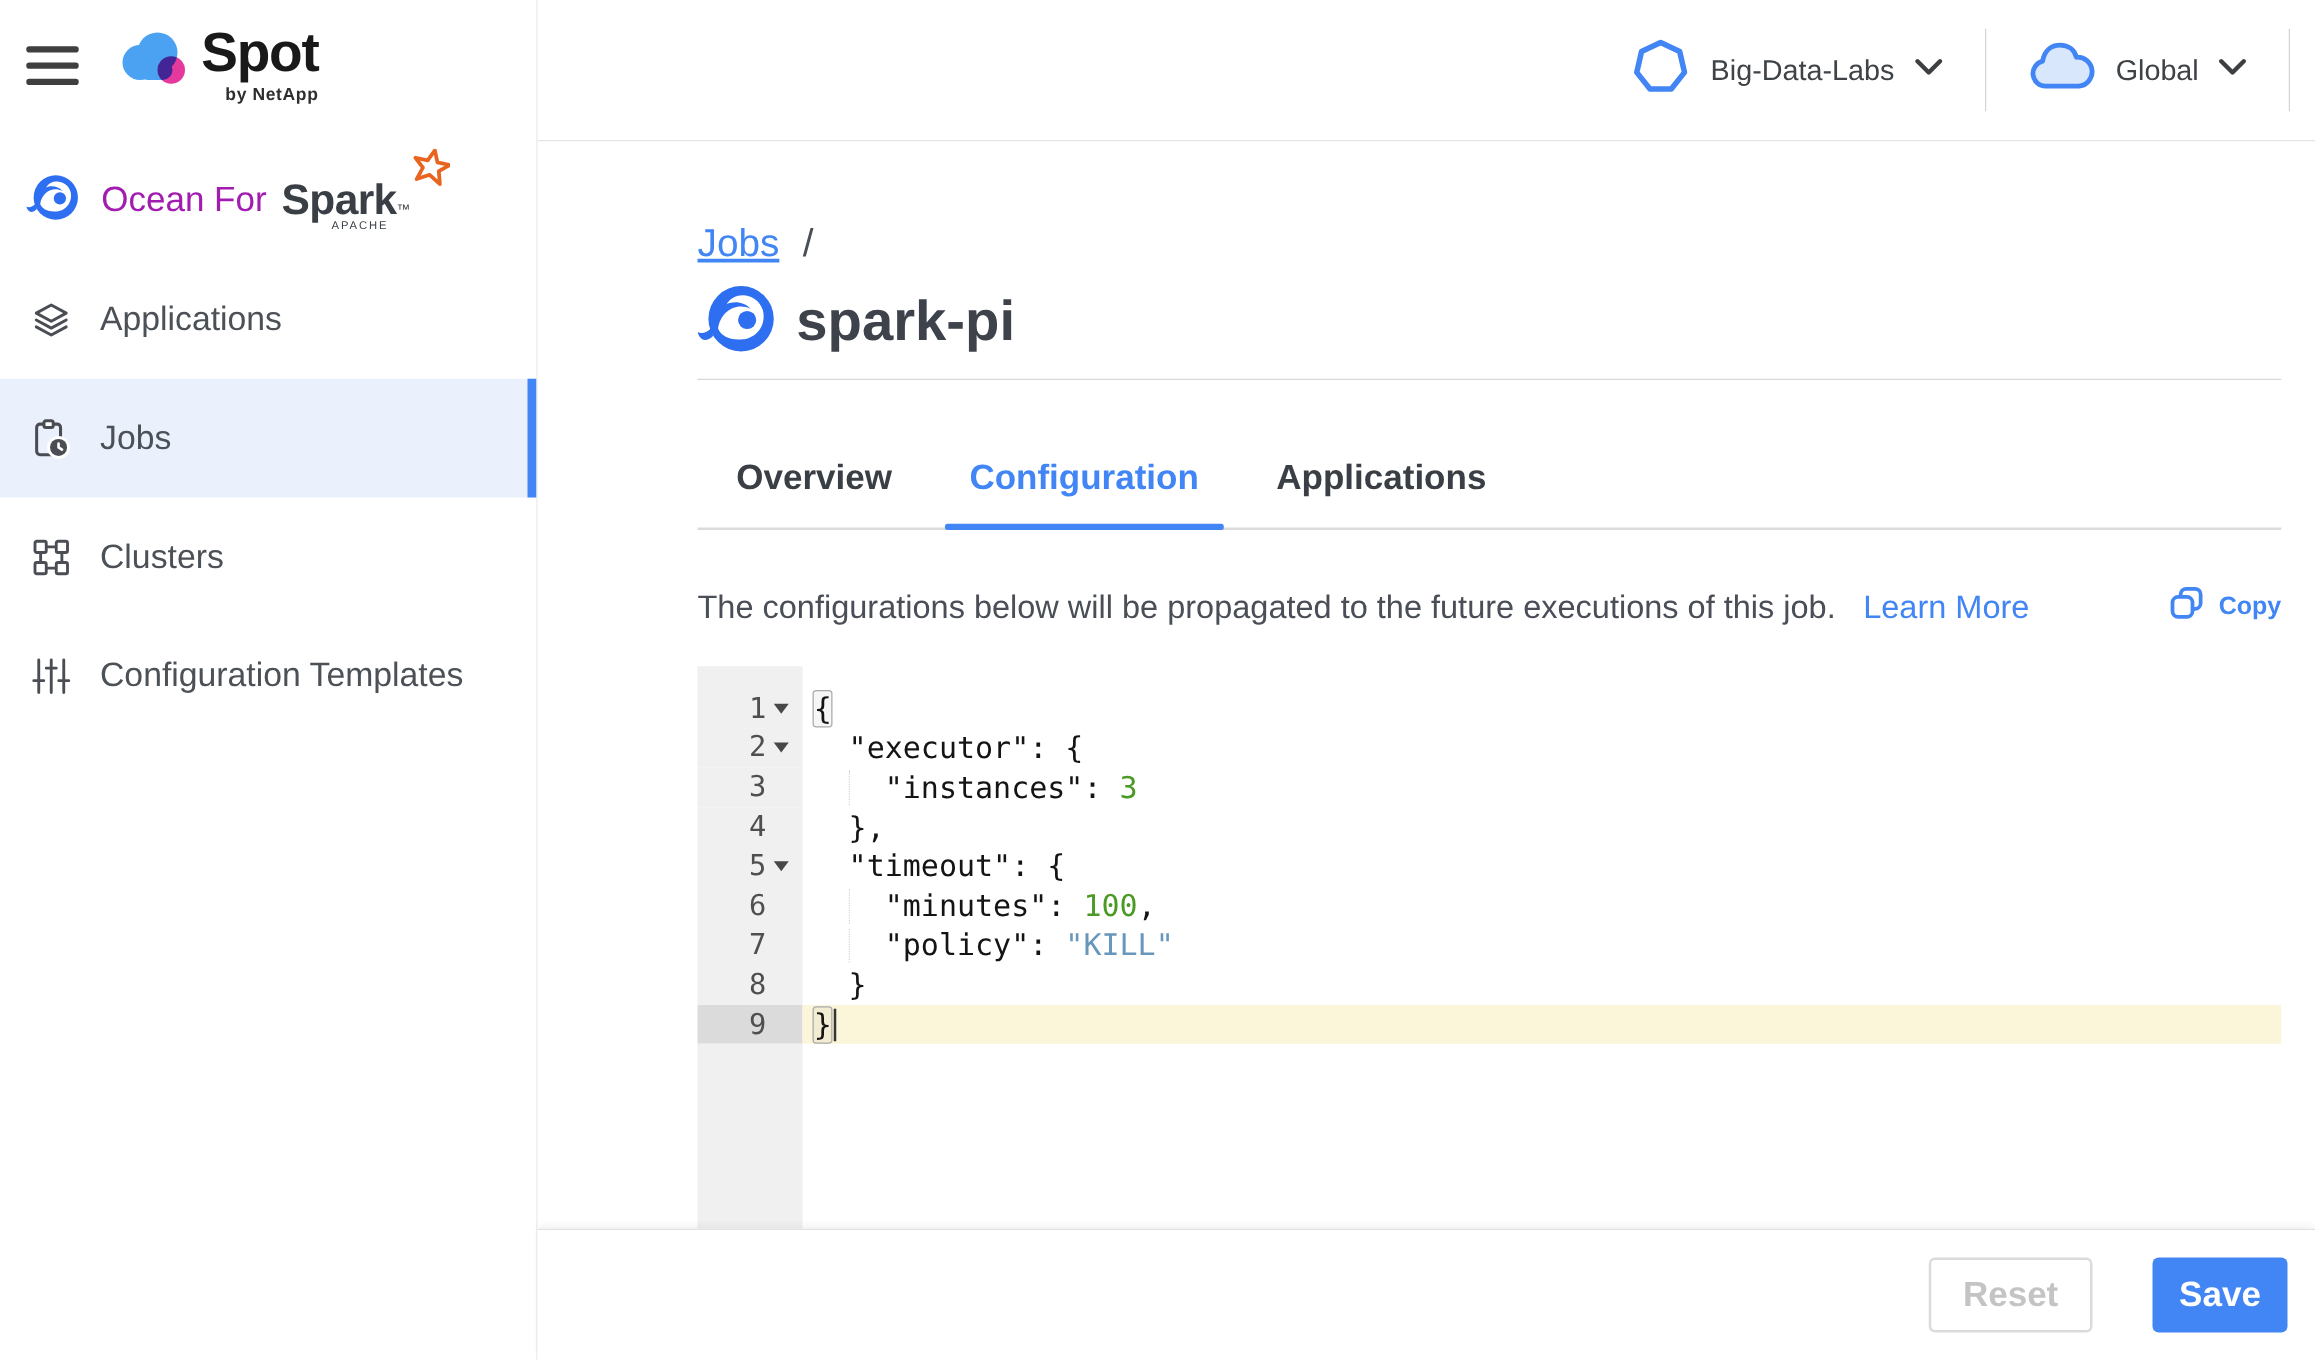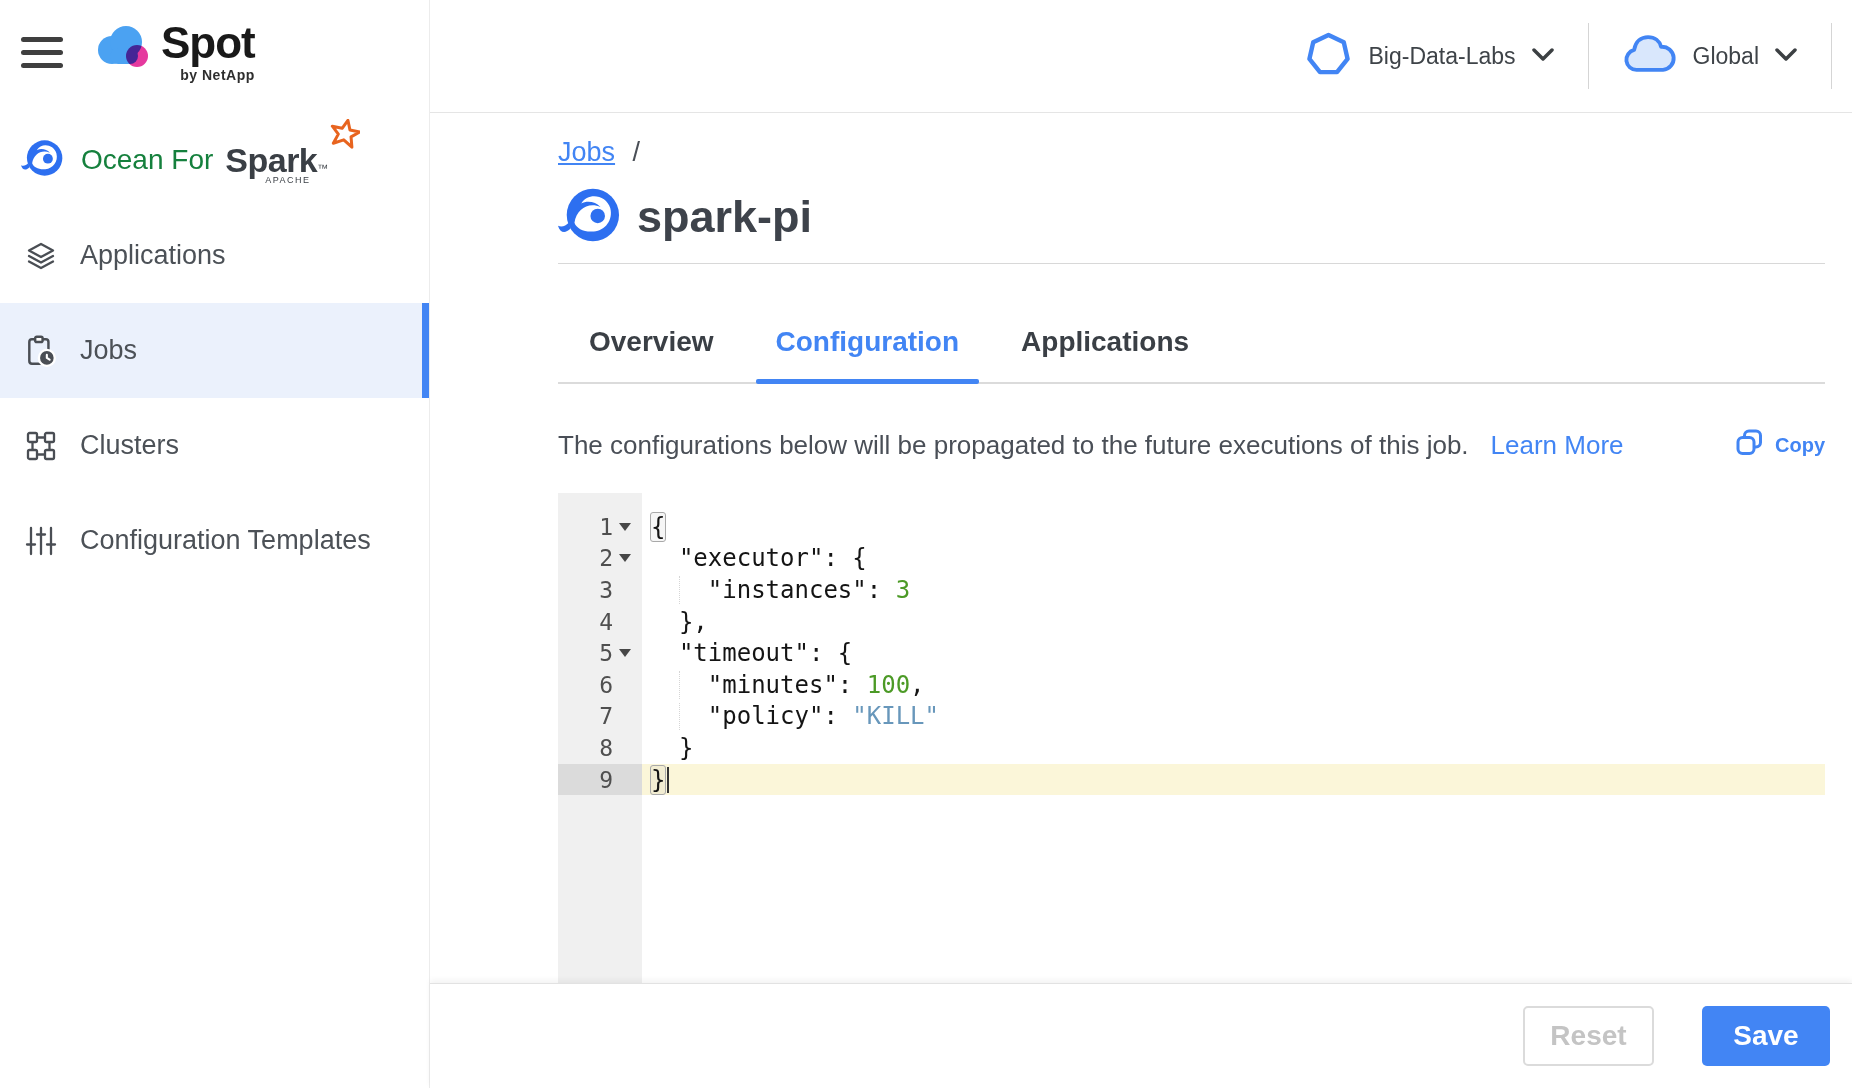--- a/index.html
+++ b/index.html
@@ -10,21 +10,21 @@
   .sidebar { width:430px; flex:none; background:#fff; border-right:1px solid #ECECEC; }
   .side-head { height:104px; display:flex; align-items:center; padding-left:21px; }
   .burger { width:42px; display:flex; flex-direction:column; gap:8px; cursor:pointer; }
   .burger i { display:block; height:5px; background:#3F3F3F; border-radius:2.5px; }
   .spot-logo { margin-left:30px; display:flex; align-items:flex-start; isolation:isolate; }
   .spot-text { display:flex; flex-direction:column; margin-left:10px; }
   .spot-name { font-size:44px; font-weight:bold; color:#191919; letter-spacing:-1px; line-height:44px; }
   .spot-by { font-size:14px; font-weight:bold; color:#2E2E2E; letter-spacing:0.5px; align-self:flex-end; margin-top:2px; }
 
   .product-row { display:flex; align-items:center; padding-left:21px; margin-top:28px; height:56px; }
-  .product-prefix { font-size:28px; color:#15803d; margin-left:18px; }
+  .product-prefix { font-size:28px; color:#a21caf; margin-left:18px; }
   .spark-logo { position:relative; margin-left:12px; padding-right:26px; }
   .spark-word { font-size:34px; font-weight:bold; color:#3A3F45; letter-spacing:-0.5px; }
   .spark-tm { font-size:11px; color:#3A3F45; vertical-align:baseline; }
   .spark-apache { position:absolute; top:-14px; left:40px; font-size:9px; font-weight:normal; letter-spacing:1.5px; color:#3A3F45;margin-top:48px; }
   .spark-star { position:absolute; top:-22px; right:-6px; }
 
   .nav { margin-top:20px; }
   .nav-item { height:95px; display:flex; align-items:center; padding-left:24px; position:relative; font-size:27px; color:#4C5157; cursor:pointer; }
   .nav-item .nicon { width:34px; height:34px; flex:none; margin-right:22px; display:flex; align-items:center; justify-content:center; }
   .nav-item.active { background:#EBF1FC; }
@@ -32,21 +32,21 @@
 
   
   .main { flex:1; display:flex; flex-direction:column; min-width:0; }
   .topbar { height:113px; flex:none; border-bottom:1px solid #E5E5E5; display:flex; align-items:center; justify-content:flex-end; padding-right:20px; }
   .picker { display:flex; align-items:center; gap:16px; cursor:pointer; }
   .picker-label { font-size:23px; color:#3E4348; }
   .vdiv { width:1px; height:66px; background:#D5D5D5; margin:0 34px; }
   .vdiv.last { margin-right:0; }
 
   .content { flex:1; padding:0 27px 0 128px; display:flex; flex-direction:column; min-height:0; }
-  .breadcrumb { margin-top:24px; font-size:27px; height:34px; }
+  .breadcrumb { margin-top:64px; font-size:31px; height:34px; }
   .crumb-link { color:#4285F4; text-decoration:underline; cursor:pointer; }
   .crumb-sep { color:#4A4F57; margin-left:10px; }
   .title-row { display:flex; align-items:center; gap:17px; margin-top:14px; height:64px; }
   .page-title { font-size:45px; font-weight:600; color:#3E434B; }
   .title-divider { height:1px; background:#D8D8D8; margin-top:14px; }
 
   .tabs { display:flex; padding-left:11px; border-bottom:2px solid #DBDBDB; }
   .tab { padding:62px 20px 24px 20px; margin-right:22px; font-size:28px; font-weight:600; color:#3A3F45; position:relative; cursor:pointer; }
   .tab.active { color:#4285F4; }
   .tab.active::after { content:""; position:absolute; left:0; right:0; bottom:-2px; height:5px; background:#4285F4; border-radius:2px; }
@@ -69,21 +69,21 @@
   .tok-num { color:#4C9A26; }
   .tok-str { color:#6897BB; }
   .bracket-box { border:1px solid #A9A9A9; border-radius:3px; background:rgba(130,130,130,0.07); }
   .caret { display:inline-block; width:2px; height:26px; background:#333; margin-left:1px; }
   .guide { position:absolute; left:37px; top:2px; bottom:2px; border-left:1px dotted #D5D5D5; }
 
   
   .footer { flex:none; height:105px; border-top:1px solid #E2E2E2; box-shadow:0 -3px 6px rgba(0,0,0,0.05); display:flex; align-items:center; justify-content:flex-end; gap:48px; padding-right:22px; background:#fff; }
   .btn { height:60px; border-radius:5px; font-size:28px; font-weight:bold; font-family:"Liberation Sans", sans-serif; display:flex; align-items:center; justify-content:center; cursor:pointer; }
   .btn-reset { width:131px; background:#fff; border:2px solid #DBDBDB; color:#C4C4C4; }
-  .btn-save { width:128px; background:#4285F4; border:none; color:#fff; }
+  .btn-save { width:108px; background:#4285F4; border:none; color:#fff; }
 </style>
 </head>
 <body>
 
 <div class="app">
 
   <aside class="sidebar">
     <div class="side-head">
       <div class="burger">
           <i></i>

